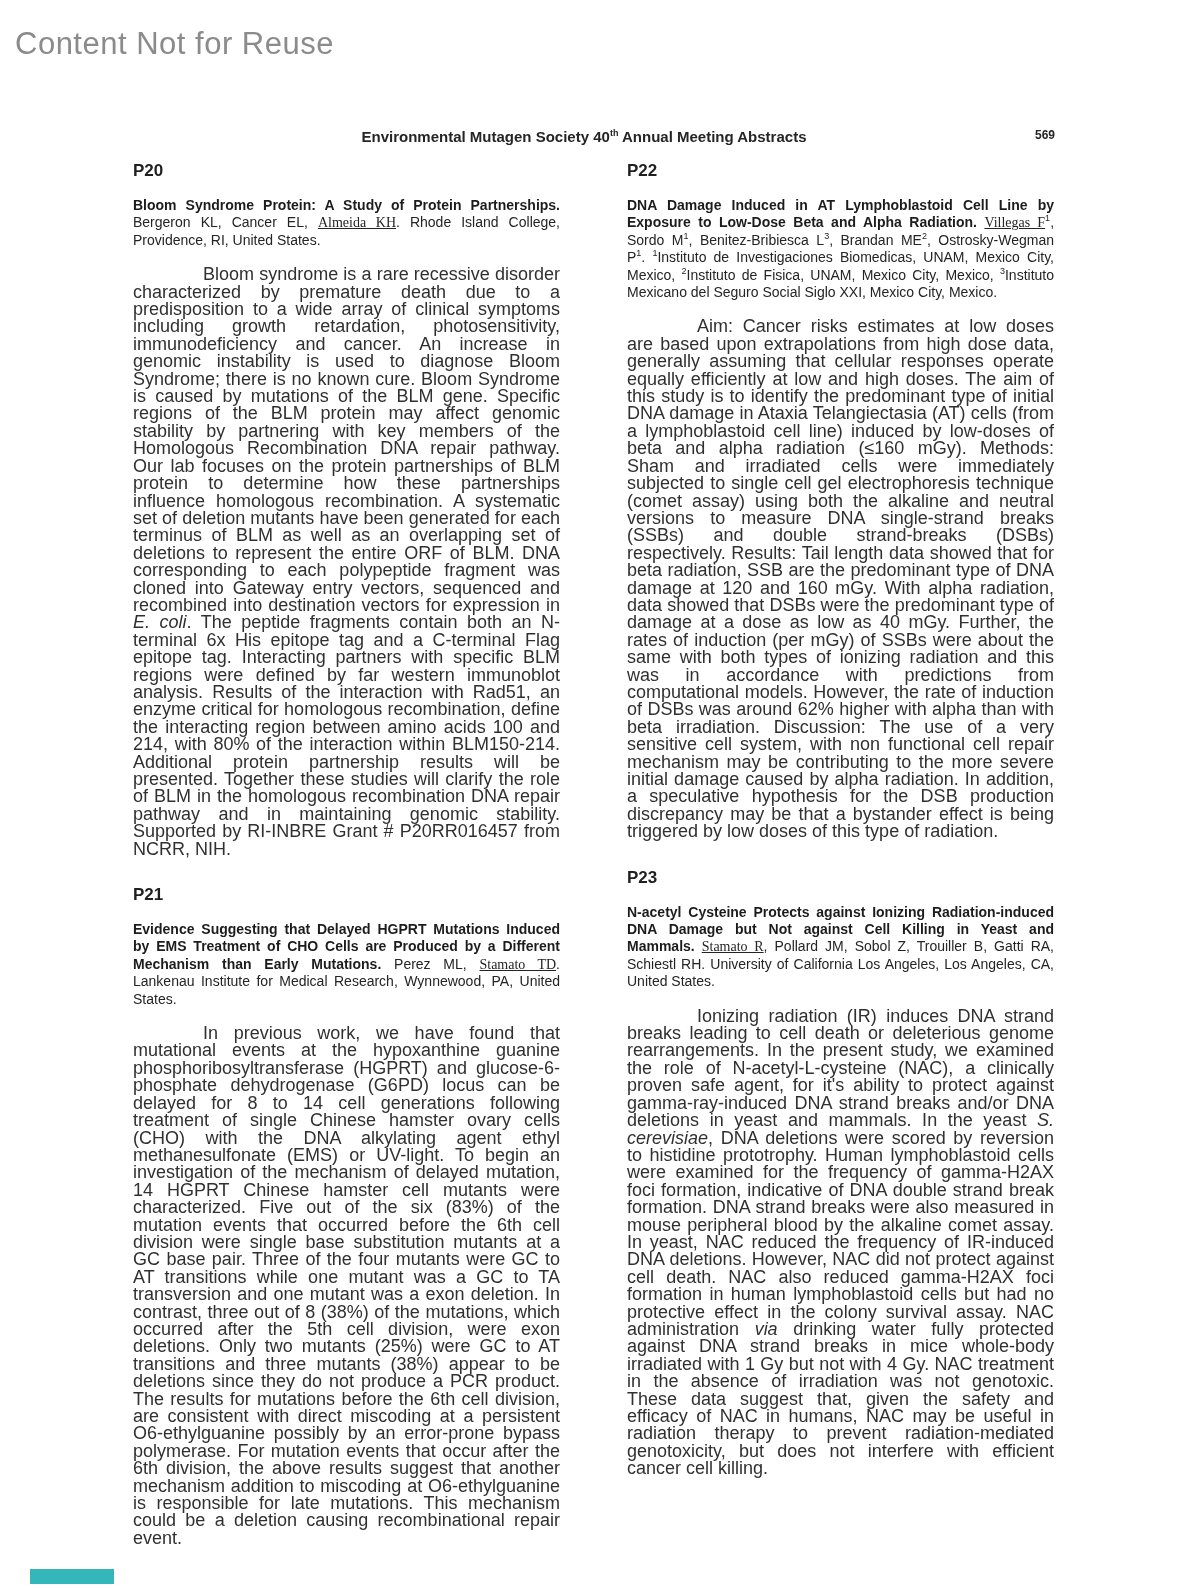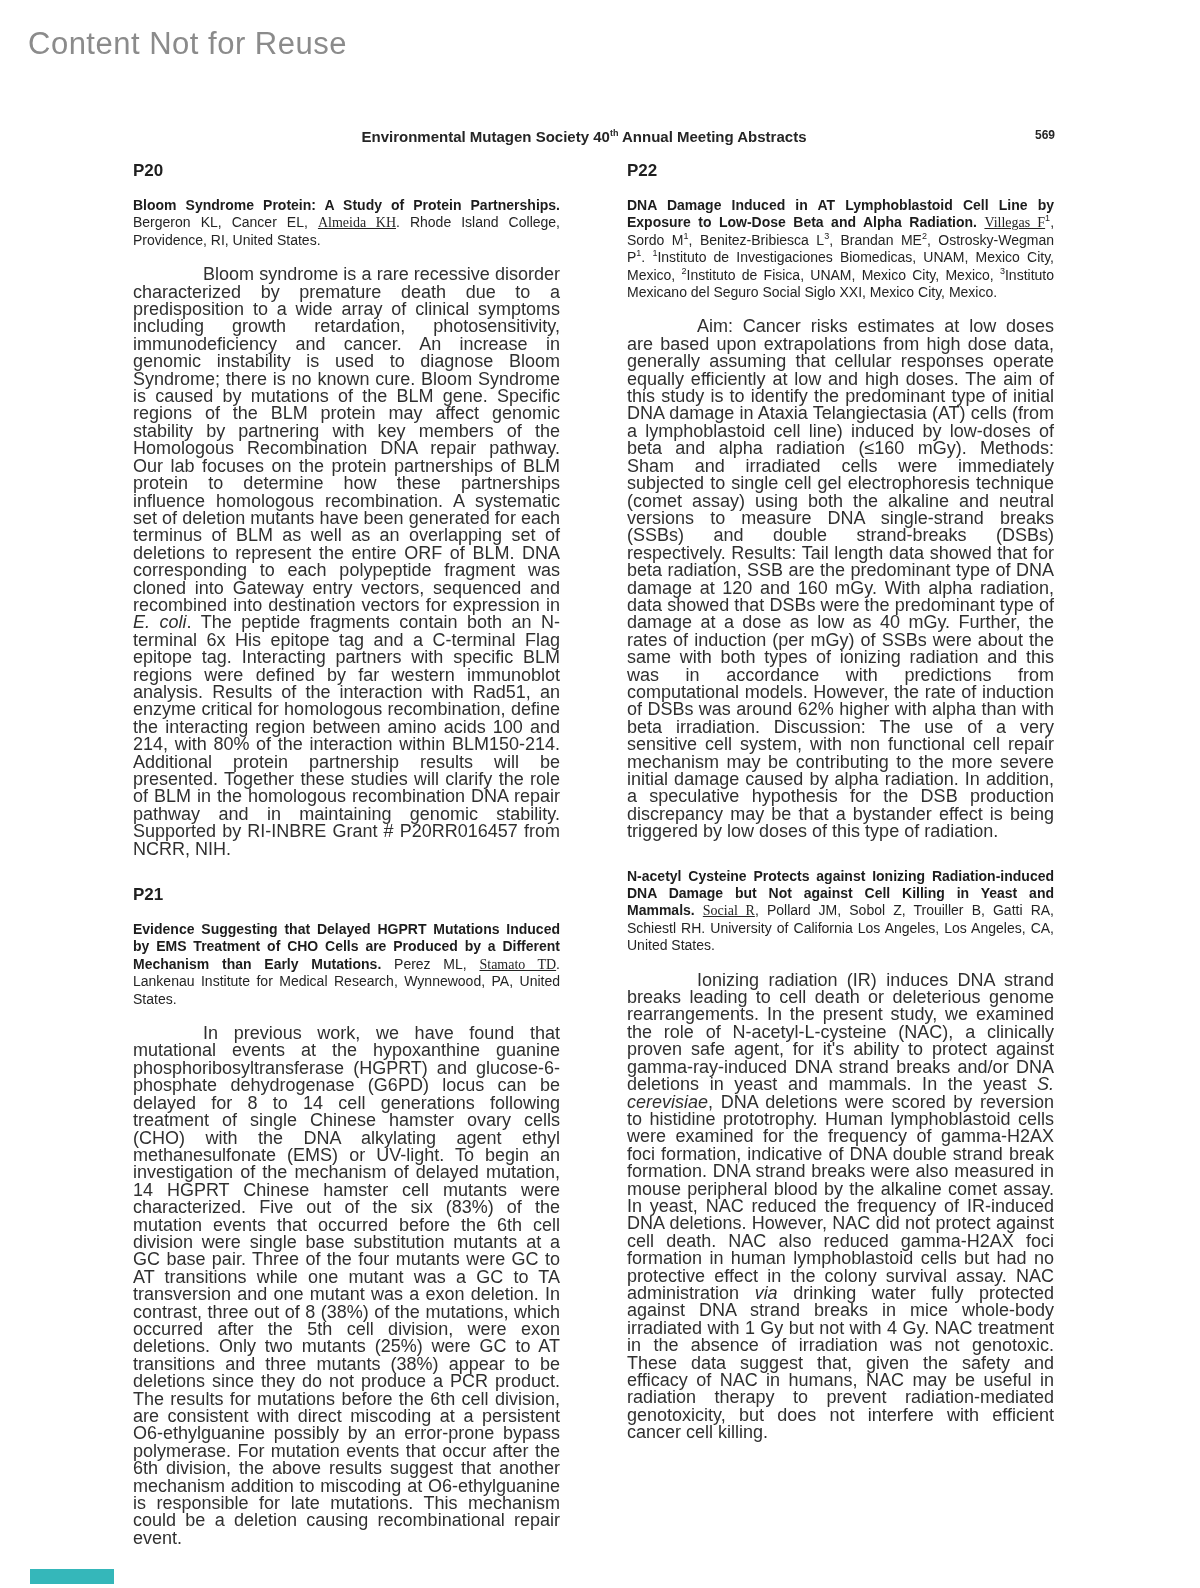--- a/index.html
+++ b/index.html
@@ -6,21 +6,21 @@
   .page {
     position: relative;
     width: 1200px;
     height: 1588px;
     background: #ffffff;
     font-family: "Liberation Sans", sans-serif;
     overflow: hidden;
   }
   .watermark {
     position: absolute;
-    left: 28px;
+    left: 15px;
     top: 26px;
     font-size: 31px;
     font-weight: 400;
     color: #8b8b8b;
     letter-spacing: 0.5px;
   }
   .header {
     position: absolute;
     top: 128px;
     left: 133px;
@@ -106,20 +106,21 @@
           <p class="abs-body"><span>In previous work, we have found that mutational events at the hypoxanthine guanine phosphoribosyltransferase (HGPRT) and glucose-6-phosphate dehydrogenase (G6PD) locus can be delayed for 8 to 14 cell generations following treatment of single Chinese hamster ovary cells (CHO) with the DNA alkylating agent ethyl methanesulfonate (EMS) or UV-light. To begin an investigation of the mechanism of delayed mutation, 14 HGPRT Chinese hamster cell mutants were characterized. Five out of the six (83%) of the mutation events that occurred before the 6th cell division were single base substitution mutants at a GC base pair. Three of the four mutants were GC to AT transitions while one mutant was a GC to TA transversion and one mutant was a exon deletion. In contrast, three out of 8 (38%) of the mutations, which occurred after the 5th cell division, were exon deletions. Only two mutants (25%) were GC to AT transitions and three mutants (38%) appear to be deletions since they do not produce a PCR product. The results for mutations before the 6th cell division, are consistent with direct miscoding at a persistent O6-ethylguanine possibly by an error-prone bypass polymerase. For mutation events that occur after the 6th division, the above results suggest that another mechanism addition to miscoding at O6-ethylguanine is responsible for late mutations. This mechanism could be a deletion causing recombinational repair event.</span></p>
         </section>
       </div>
     <div class="column" id="col-right">
         <section class="abstract">
           <h2 class="abs-label">P22</h2>
           <p class="abs-title"><b>DNA Damage Induced in AT Lymphoblastoid Cell Line by Exposure to Low-Dose Beta and Alpha Radiation.</b><span> </span><span class="u">Villegas F</span><sup class="sup">1</sup><span>, Sordo M</span><sup class="sup">1</sup><span>, Benitez-Bribiesca L</span><sup class="sup">3</sup><span>, Brandan ME</span><sup class="sup">2</sup><span>, Ostrosky-Wegman P</span><sup class="sup">1</sup><span>. </span><sup class="sup">1</sup><span>Instituto de Investigaciones Biomedicas, UNAM, Mexico City, Mexico, </span><sup class="sup">2</sup><span>Instituto de Fisica, UNAM, Mexico City, Mexico, </span><sup class="sup">3</sup><span>Instituto Mexicano del Seguro Social Siglo XXI, Mexico City, Mexico.</span></p>
           <p class="abs-body"><span>Aim: Cancer risks estimates at low doses are based upon extrapolations from high dose data, generally assuming that cellular responses operate equally efficiently at low and high doses. The aim of this study is to identify the predominant type of initial DNA damage in Ataxia Telangiectasia (AT) cells (from a lymphoblastoid cell line) induced by low-doses of beta and alpha radiation (≤160 mGy). Methods: Sham and irradiated cells were immediately subjected to single cell gel electrophoresis technique (comet assay) using both the alkaline and neutral versions to measure DNA single-strand breaks (SSBs) and double strand-breaks (DSBs) respectively. Results: Tail length data showed that for beta radiation, SSB are the predominant type of DNA damage at 120 and 160 mGy. With alpha radiation, data showed that DSBs were the predominant type of damage at a dose as low as 40 mGy. Further, the rates of induction (per mGy) of SSBs were about the same with both types of ionizing radiation and this was in accordance with predictions from computational models. However, the rate of induction of DSBs was around 62% higher with alpha than with beta irradiation. Discussion: The use of a very sensitive cell system, with non functional cell repair mechanism may be contributing to the more severe initial damage caused by alpha radiation. In addition, a speculative hypothesis for the DSB production discrepancy may be that a bystander effect is being triggered by low doses of this type of radiation.</span></p>
         </section>
         <section class="abstract">
-          <p class="abs-title"><b>N-acetyl Cysteine Protects against Ionizing Radiation-induced DNA Damage but Not against Cell Killing in Yeast and Mammals.</b><span> </span><span class="u">Social R</span><span>, Pollard JM, Sobol Z, Trouiller B, Gatti RA, Schiestl RH. University of California Los Angeles, Los Angeles, CA, United States.</span></p>
+          <h2 class="abs-label">P23</h2>
+          <p class="abs-title"><b>N-acetyl Cysteine Protects against Ionizing Radiation-induced DNA Damage but Not against Cell Killing in Yeast and Mammals.</b><span> </span><span class="u">Stamato R</span><span>, Pollard JM, Sobol Z, Trouiller B, Gatti RA, Schiestl RH. University of California Los Angeles, Los Angeles, CA, United States.</span></p>
           <p class="abs-body"><span>Ionizing radiation (IR) induces DNA strand breaks leading to cell death or deleterious genome rearrangements. In the present study, we examined the role of N-acetyl-L-cysteine (NAC), a clinically proven safe agent, for it's ability to protect against gamma-ray-induced DNA strand breaks and/or DNA deletions in yeast and mammals. In the yeast </span><span class="i">S. cerevisiae</span><span>, DNA deletions were scored by reversion to histidine prototrophy. Human lymphoblastoid cells were examined for the frequency of gamma-H2AX foci formation, indicative of DNA double strand break formation. DNA strand breaks were also measured in mouse peripheral blood by the alkaline comet assay. In yeast, NAC reduced the frequency of IR-induced DNA deletions. However, NAC did not protect against cell death. NAC also reduced gamma-H2AX foci formation in human lymphoblastoid cells but had no protective effect in the colony survival assay. NAC administration </span><span class="i">via</span><span> drinking water fully protected against DNA strand breaks in mice whole-body irradiated with 1 Gy but not with 4 Gy. NAC treatment in the absence of irradiation was not genotoxic. These data suggest that, given the safety and efficacy of NAC in humans, NAC may be useful in radiation therapy to prevent radiation-mediated genotoxicity, but does not interfere with efficient cancer cell killing.</span></p>
         </section>
       </div>
   </div>
 
   <div class="bottom-bar" style="background: rgb(53, 183, 186);"></div>
 </div>
 
 </body></html>

